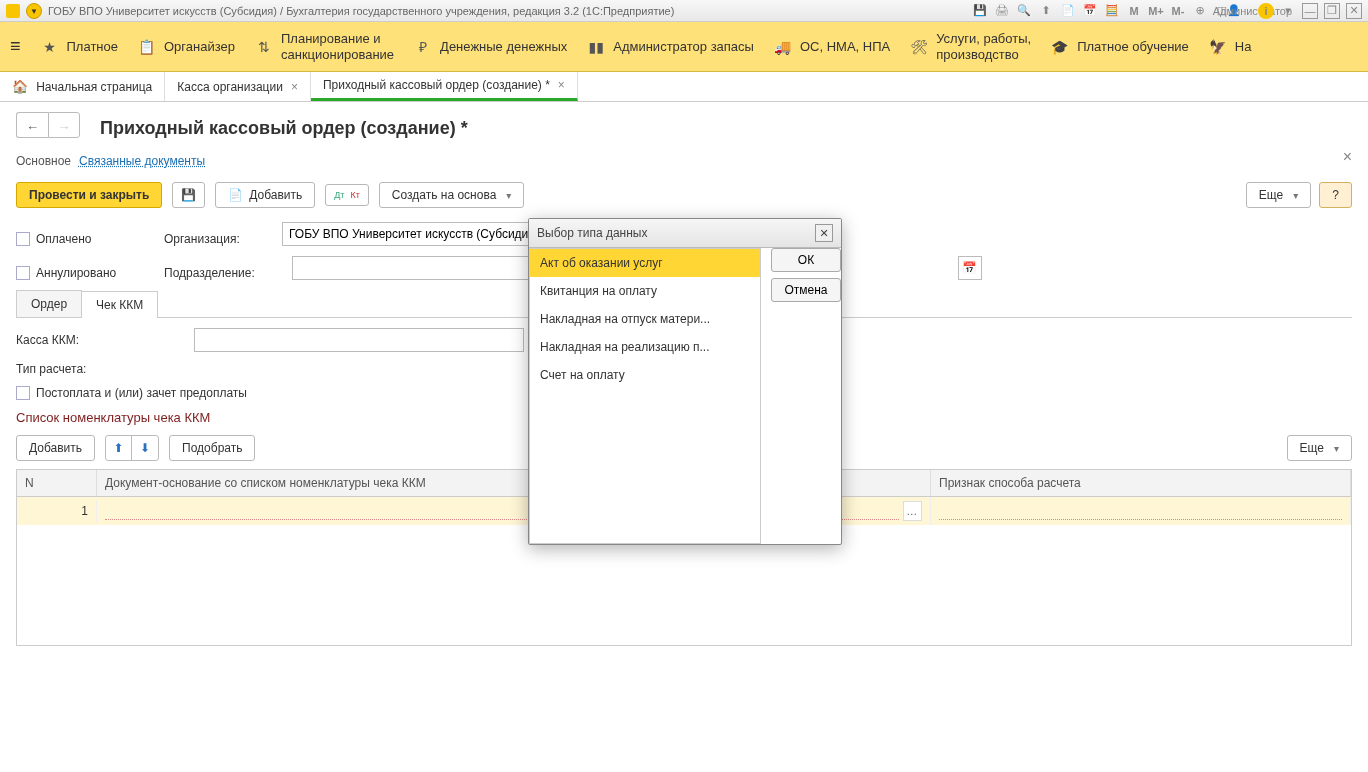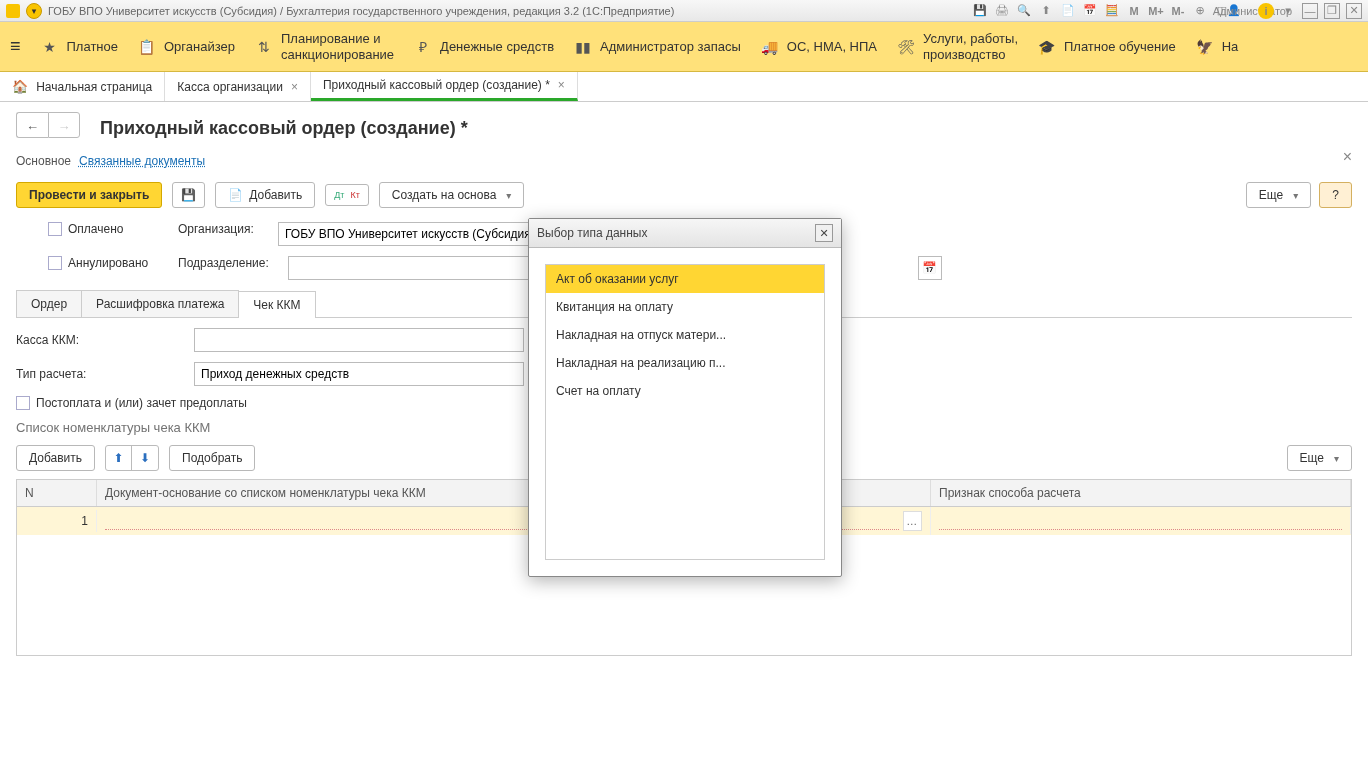--- a/index.html
+++ b/index.html
@@ -34,51 +34,51 @@
   .subnav{margin:10px 0 14px 0;display:flex;gap:8px;font-size:12px;}
   .subnav .sn-main{color:#555;}
   .subnav .sn-link{color:#1a6fb5;text-decoration:underline dotted;}
   .toolbar{display:flex;gap:10px;align-items:center;margin-bottom:14px;}
   .btn{border:1px solid #b8b8b8;background:#fff;padding:5px 12px;border-radius:3px;font-size:12px;cursor:pointer;display:inline-flex;align-items:center;gap:6px;color:#333;}
   .btn.primary{background:#ffd633;border-color:#d4a800;font-weight:bold;}
   .btn.icon-only{padding:5px 8px;}
   .btn.dd::after{content:"▾";margin-left:4px;font-size:10px;color:#777;}
   .toolbar-right{margin-left:auto;display:flex;gap:8px;}
   .btn.help{background:#fff0d4;border-color:#d4b060;}
-  .form-row{display:flex;align-items:flex-start;margin-bottom:10px;gap:10px;margin-left:32px;}
+  .form-row{display:flex;align-items:flex-end;margin-bottom:10px;gap:28px;}
   .chk{width:14px;height:14px;border:1px solid #aac;background:#fff;display:inline-block;}
   .chk-wrap{display:flex;align-items:center;gap:6px;width:120px;}
   .lbl-f{font-size:12px;color:#333;width:90px;}
   .inp{border:1px solid #bbb;height:24px;padding:0 6px;font-size:12px;background:#fff;}
   .cal-btn{width:24px;height:24px;border:1px solid #bbb;background:#fff;display:flex;align-items:center;justify-content:center;}
   .tabs2{display:flex;border-bottom:1px solid #ccc;margin-bottom:10px;}
   .tabs2 .t2{padding:6px 14px;border:1px solid #ccc;border-bottom:none;margin-right:-1px;background:#f5f5f5;cursor:pointer;font-size:12px;}
   .tabs2 .t2.active{background:#fff;position:relative;top:1px;}
   .tabpanel .fr{display:flex;align-items:center;margin-bottom:10px;gap:8px;}
   .tabpanel .fr .flabel{width:170px;font-size:12px;}
   .tabpanel .fr .finp{flex:0 0 330px;}
-  .section-title{color:#737373;font-size:13px;margin:6px 0 10px 0;}
+  .section-title{color:#7f1d1d;font-size:13px;margin:6px 0 10px 0;}
   .row-tbl-toolbar{display:flex;gap:10px;align-items:center;}
   .arrow-btns{display:flex;border:1px solid #bbb;border-radius:3px;overflow:hidden;}
   .arrow-btns span{width:26px;height:24px;display:flex;align-items:center;justify-content:center;border-right:1px solid #bbb;font-size:12px;}
   .arrow-btns span:last-child{border-right:none;}
   .grid{border:1px solid #ccc;margin-top:8px;}
   .grid .ghead{display:flex;background:#f3f3f3;border-bottom:1px solid #ccc;}
   .grid .gh{padding:6px 8px;border-right:1px solid #ddd;font-size:12px;color:#555;}
   .grid .grow{display:flex;height:28px;align-items:center;background:#fff6d6;}
   .grid .gc{padding:4px 8px;border-right:1px solid #eee;font-size:12px;}
   .grid .gc.n{text-align:right;}
   .cell-input{border-bottom:1px dotted #d88;height:18px;width:100%;}
   .cell-input2{border-bottom:1px dotted #d88;height:18px;width:100%;}
   .ellipsis-btn{width:20px;height:20px;border:1px solid #ddd;background:#fff;display:flex;align-items:center;justify-content:center;font-size:11px;letter-spacing:1px;color:#666;}
   
   .modal{position:absolute;left:528px;top:218px;width:314px;background:#fff;border:1px solid #888;box-shadow:0 4px 18px rgba(0,0,0,0.3);border-radius:2px;}
   .modal .mtitle{background:linear-gradient(#f6f6f6,#e4e4e4);padding:5px 8px;display:flex;align-items:center;border-bottom:1px solid #bbb;font-size:12px;color:#444;}
   .modal .mtitle .x{margin-left:auto;width:18px;height:18px;display:flex;align-items:center;justify-content:center;border:1px solid #999;font-size:11px;background:#f0f0f0;}
-  .modal .mbody{display:flex;padding:16px;gap:10px;}
+  .modal .mbody{display:flex;padding:0;gap:10px;}
   .modal .list{flex:1;border:1px solid #ccc;height:296px;}
   .modal .list .li{padding:7px 10px;font-size:12px;cursor:pointer;}
   .modal .list .li.sel{background:#ffd633;}
   .modal .mbtns{display:flex;flex-direction:column;gap:6px;}
   .modal .mbtns button{width:70px;height:24px;border:1px solid #aaa;border-radius:3px;background:#f5f5f5;font-size:12px;}
 </style>
 </head>
 <body>
 
 <div class="titlebar">
@@ -117,21 +117,21 @@
       <span class="icn">📋</span>
       <span class="lbl">Органайзер</span>
     </div>
   <div class="item">
       <span class="icn">⇅</span>
       <span class="lbl" style="white-space:pre-line">Планирование и
 санкционирование</span>
     </div>
   <div class="item">
       <span class="icn">₽</span>
-      <span class="lbl">Денежные средств</span>
+      <span class="lbl">Денежные денежных</span>
     </div>
   <div class="item">
       <span class="icn">▮▮</span>
       <span class="lbl">Администратор запасы</span>
     </div>
   <div class="item">
       <span class="icn">🚚</span>
       <span class="lbl">ОС, НМА, НПА</span>
     </div>
   <div class="item">
@@ -211,32 +211,30 @@
       <span>Аннулировано</span>
     </div>
     <span class="lbl-f" style="width:100px">Подразделение:</span>
     <input class="inp" style="width: 270px;">
     <div style="width:340px"></div>
     <span class="cal-btn">📅</span>
   </div>
 
   <div class="tabs2">
     <div class="t2">Ордер</div>
-    <div class="t2">Расшифровка платежа</div>
     <div class="t2 active">Чек ККМ</div>
   </div>
 
   <div class="tabpanel">
     <div class="fr">
         <span class="flabel">Касса ККМ:</span>
         <input class="inp finp" style="">
       </div>
     <div class="fr">
         <span class="flabel">Тип расчета:</span>
-        <input class="inp finp" value="Приход денежных средств" style="">
       </div>
     <div class="fr" style="gap:6px;">
         <span class="chk"></span>
         <span>Постоплата и (или) зачет предоплаты</span>
       </div>
     <div class="section-title">Список номенклатуры чека ККМ</div>
     <div class="row-tbl-toolbar">
       <button class="btn">Добавить</button>
       <div class="arrow-btns">
         <span style="color:#2b6fbf">⬆</span>
@@ -272,14 +270,18 @@
     <span class="x">✕</span>
   </div>
   <div class="mbody">
     <div class="list">
       <div class="li sel">Акт об оказании услуг</div>
       <div class="li">Квитанция на оплату</div>
       <div class="li">Накладная на отпуск матери...</div>
       <div class="li">Накладная на реализацию п...</div>
       <div class="li">Счет на оплату</div>
     </div>
+    <div class="mbtns">
+      <button>ОК</button>
+      <button>Отмена</button>
+    </div>
   </div>
 </div>
 
 </body></html>

